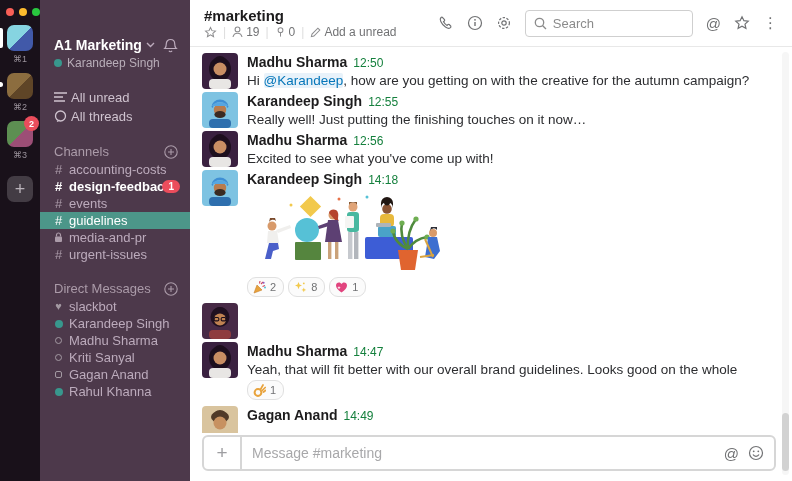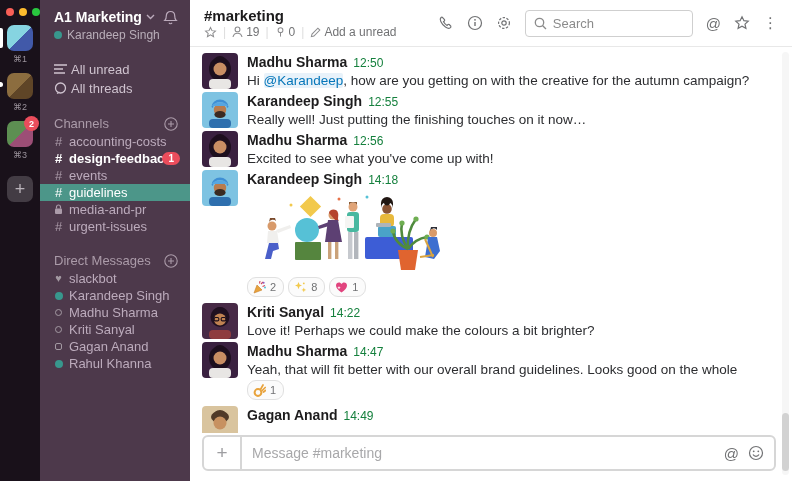--- a/index.html
+++ b/index.html
@@ -18,21 +18,21 @@
   .ws2 .ws-icon{ background:linear-gradient(135deg,#8c6d3f 50%,#5f4527 50%); }
   .ws3 .ws-icon{ background:linear-gradient(135deg,#5d8f52 50%,#9c4e76 50%); }
   .ws-label { font-size:9px; color:#9a929b; margin-top:3px; }
   .active-bar { position:absolute; left:0; top:3px; width:3px; height:20px; background:#fff; border-radius:0 2px 2px 0; }
   .unread-dot { position:absolute; left:0; top:9px; width:5px; height:5px; background:#fff; border-radius:50%; margin-left:-2px; }
   .ws-badge { position:absolute; top:-5px; right:-6px; background:#eb4d5c; color:#fff; font-size:9px; font-weight:bold; min-width:15px; height:15px; border-radius:8px; display:flex; align-items:center; justify-content:center; padding:0 3px; }
   .ws-add { width:26px; height:26px; border-radius:7px; background:#433c44; color:#b9b3ba; font-size:18px; display:flex; align-items:center; justify-content:center; margin:16px auto 0; cursor:pointer; font-weight:300; }
 
   
   .sidebar { width:150px; background:#4d394b; color:#bcabbc; flex-shrink:0; font-size:13px; position:relative; overflow:hidden; }
-  .sb-head { padding:9px 10px 0 14px; position:relative; }
+  .sb-head { padding:9px 10px 0 14px; position:relative;margin-top:28px; }
   .sb-title { color:#fff; font-size:14px; font-weight:bold; display:inline-flex; align-items:center; gap:4px; cursor:pointer; }
   .bell { position:absolute; right:12px; top:10px; cursor:pointer; }
   .sb-user { display:flex; align-items:center; gap:5px; font-size:12px; color:#b9aeb9; margin-top:3px; }
   .dot { width:8px; height:8px; border-radius:50%; display:inline-block; flex-shrink:0; }
   .dot-on { background:#38978d; }
   .dot-off { background:transparent; border:1.5px solid #a399a2; width:7px; height:7px; }
   .dot-sq { background:transparent; border:1.5px solid #a399a2; border-radius:2px; width:7px; height:7px; }
   .heart-glyph { color:#a399a2; font-size:11px; line-height:1; }
   .sb-nav { margin-top:18px; }
   .sb-item { display:flex; align-items:center; gap:4px; padding:2px 10px 2px 14px; height:19px; cursor:pointer; color:#cfc3cf; }
@@ -464,24 +464,20 @@
           <svg width="36" height="36" viewBox="0 0 36 36">
               <rect width="36" height="36" fill="#472a46"></rect>
               <ellipse cx="18" cy="14" rx="9.5" ry="10" fill="#201020"></ellipse>
               <circle cx="18" cy="16.5" r="6" fill="#c08252"></circle>
               <path d="M11.5 13.5a6.5 6.5 0 0 1 13 0v-3a6.5 6.5 0 0 0-13 0z" fill="#201020"></path>
               <rect x="12.2" y="14.5" width="4.6" height="3.4" rx="1.2" fill="none" stroke="#1a0d1a" stroke-width="1.1"></rect>
               <rect x="19.2" y="14.5" width="4.6" height="3.4" rx="1.2" fill="none" stroke="#1a0d1a" stroke-width="1.1"></rect>
               <rect x="7" y="27" width="22" height="9" rx="4" fill="#8e3d3f"></rect>
             </svg>
         </div>
-        <div class="mc">
-          <div class="mname-row"><span class="mname">Kriti Sanyal</span><span class="mtime">14:22</span></div>
-          <div class="mtext">Love it! Perhaps we could make the colours a bit brighter?</div>
-        </div>
       </div>
 
       <div class="msg">
         <div class="avatar">
           <svg width="36" height="36" viewBox="0 0 36 36">
               <rect width="36" height="36" fill="#3a2140"></rect>
               <ellipse cx="18" cy="16" rx="11" ry="12" fill="#1d0f1e"></ellipse>
               <circle cx="18" cy="16" r="6.5" fill="#c88e63"></circle>
               <path d="M11 13a7 7 0 0 1 14 0v-3a7 7 0 0 0-14 0z" fill="#1d0f1e"></path>
               <rect x="7" y="26" width="22" height="10" rx="4" fill="#e8e6e4"></rect>

